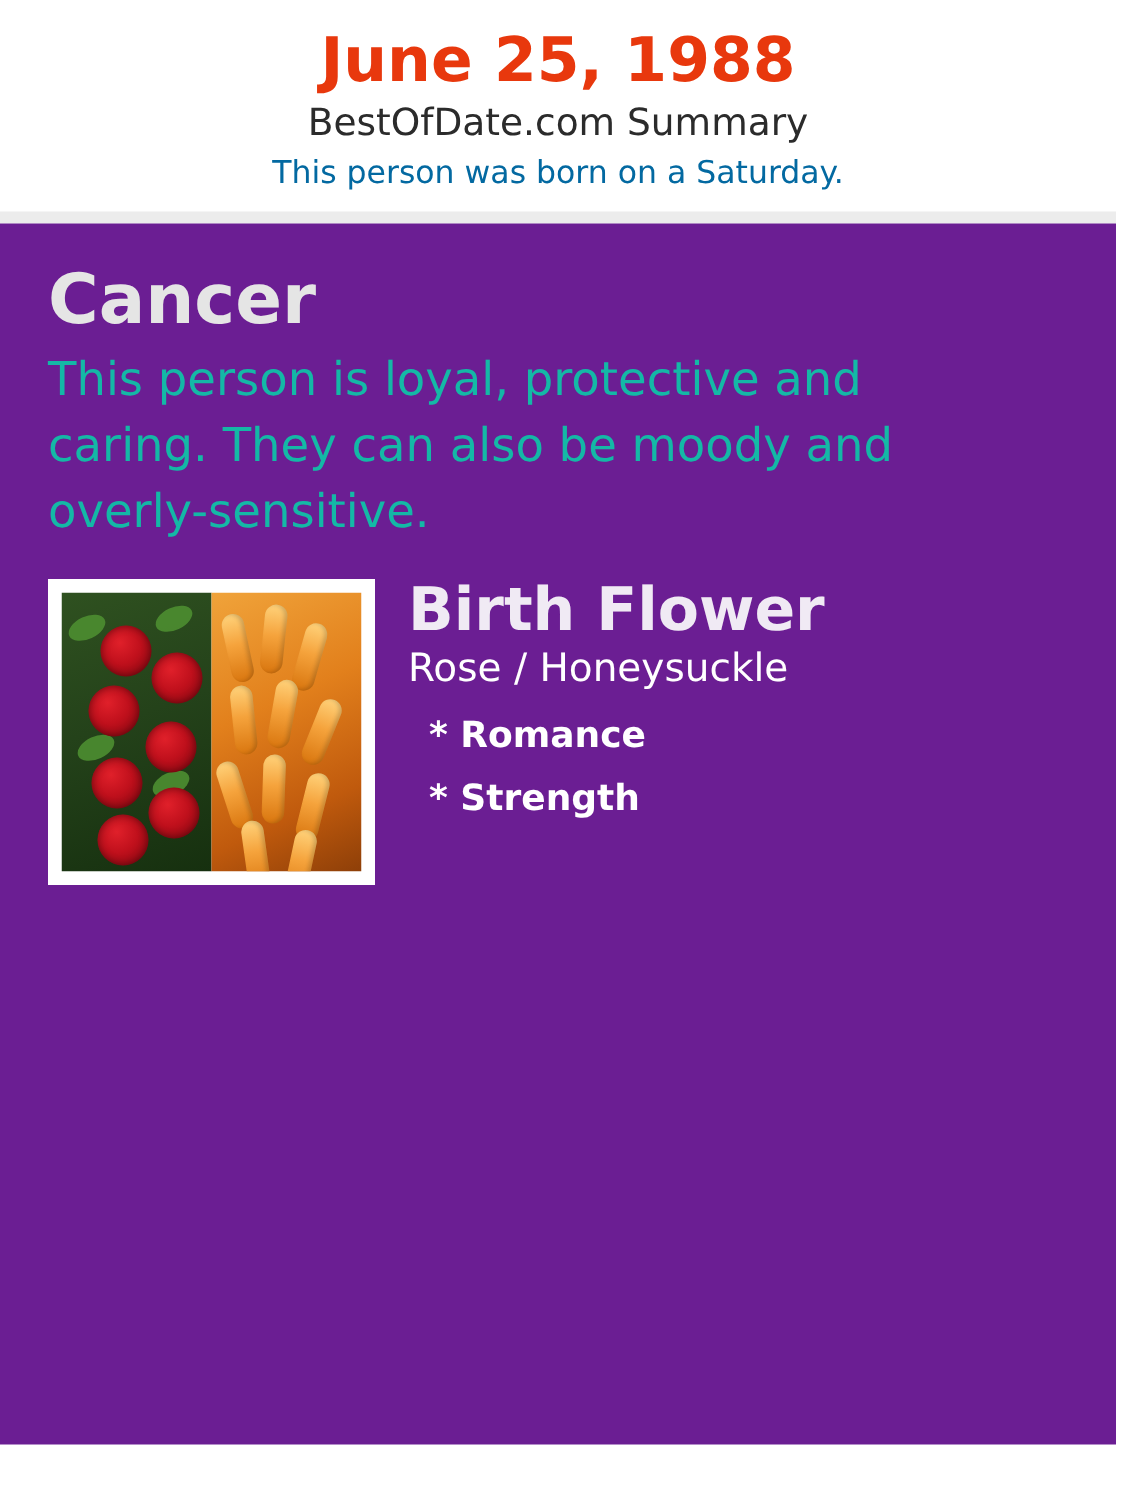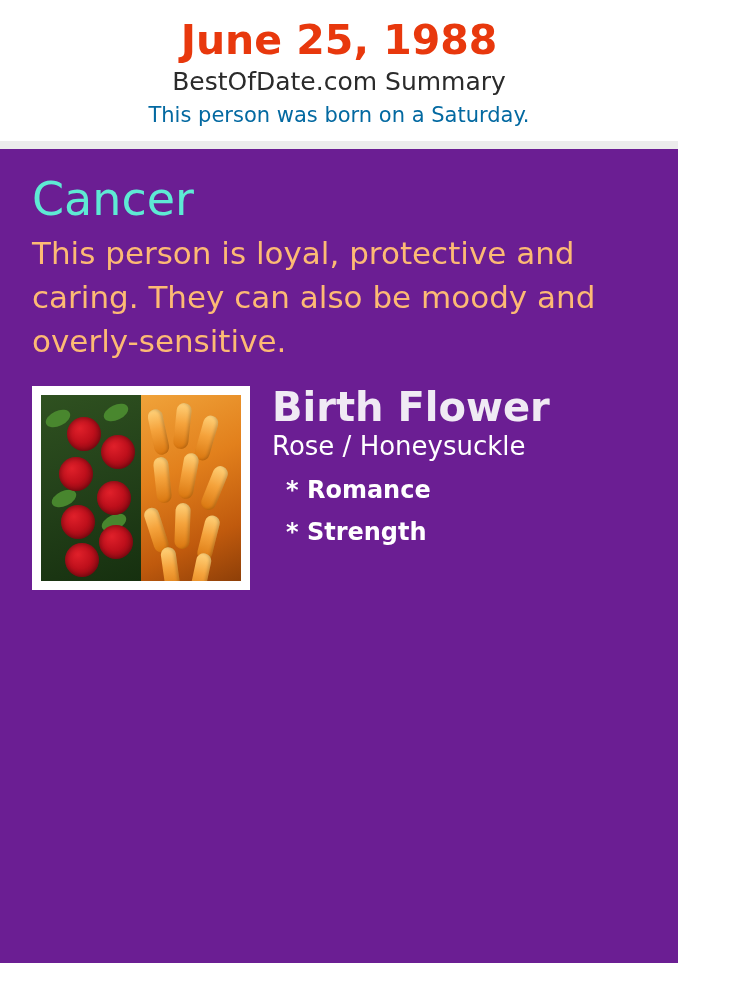--- a/index.html
+++ b/index.html
@@ -8,21 +8,21 @@
   }
   body {
     width: 750px;
     height: 1000px;
     background: #ffffff;
     font-family: "DejaVu Sans", sans-serif;
     overflow: hidden;
   }
   .page {
     position: relative;
-    width: 678px;
+    width: 744px;
     height: 1000px;
     background: #ffffff;
   }
 
   
   .header {
     background: #ffffff;
     padding: 18px 0 14px 0;
     text-align: center;
   }
@@ -56,28 +56,28 @@
   .body-panel {
     background: #6b1e93;
     width: 100%;
     height: 814px;
     box-sizing: border-box;
     padding: 26px 32px 0 32px;
     position: relative;
   }
 
   .sign-title {
-    color: #5eead4;
+    color: #e5e5e5;
     font-size: 46px;
-    font-weight: normal;
+    font-weight: bold;
     line-height: 1.05;
     margin: 0 0 8px 0;
   }
   .sign-desc {
-    color: #fdba74;
+    color: #14b8a6;
     font-size: 31px;
     line-height: 1.42;
     margin: 0;
     max-width: 620px;
   }
 
   
   .stone-section {
     margin-top: 54px;
     position: relative;

